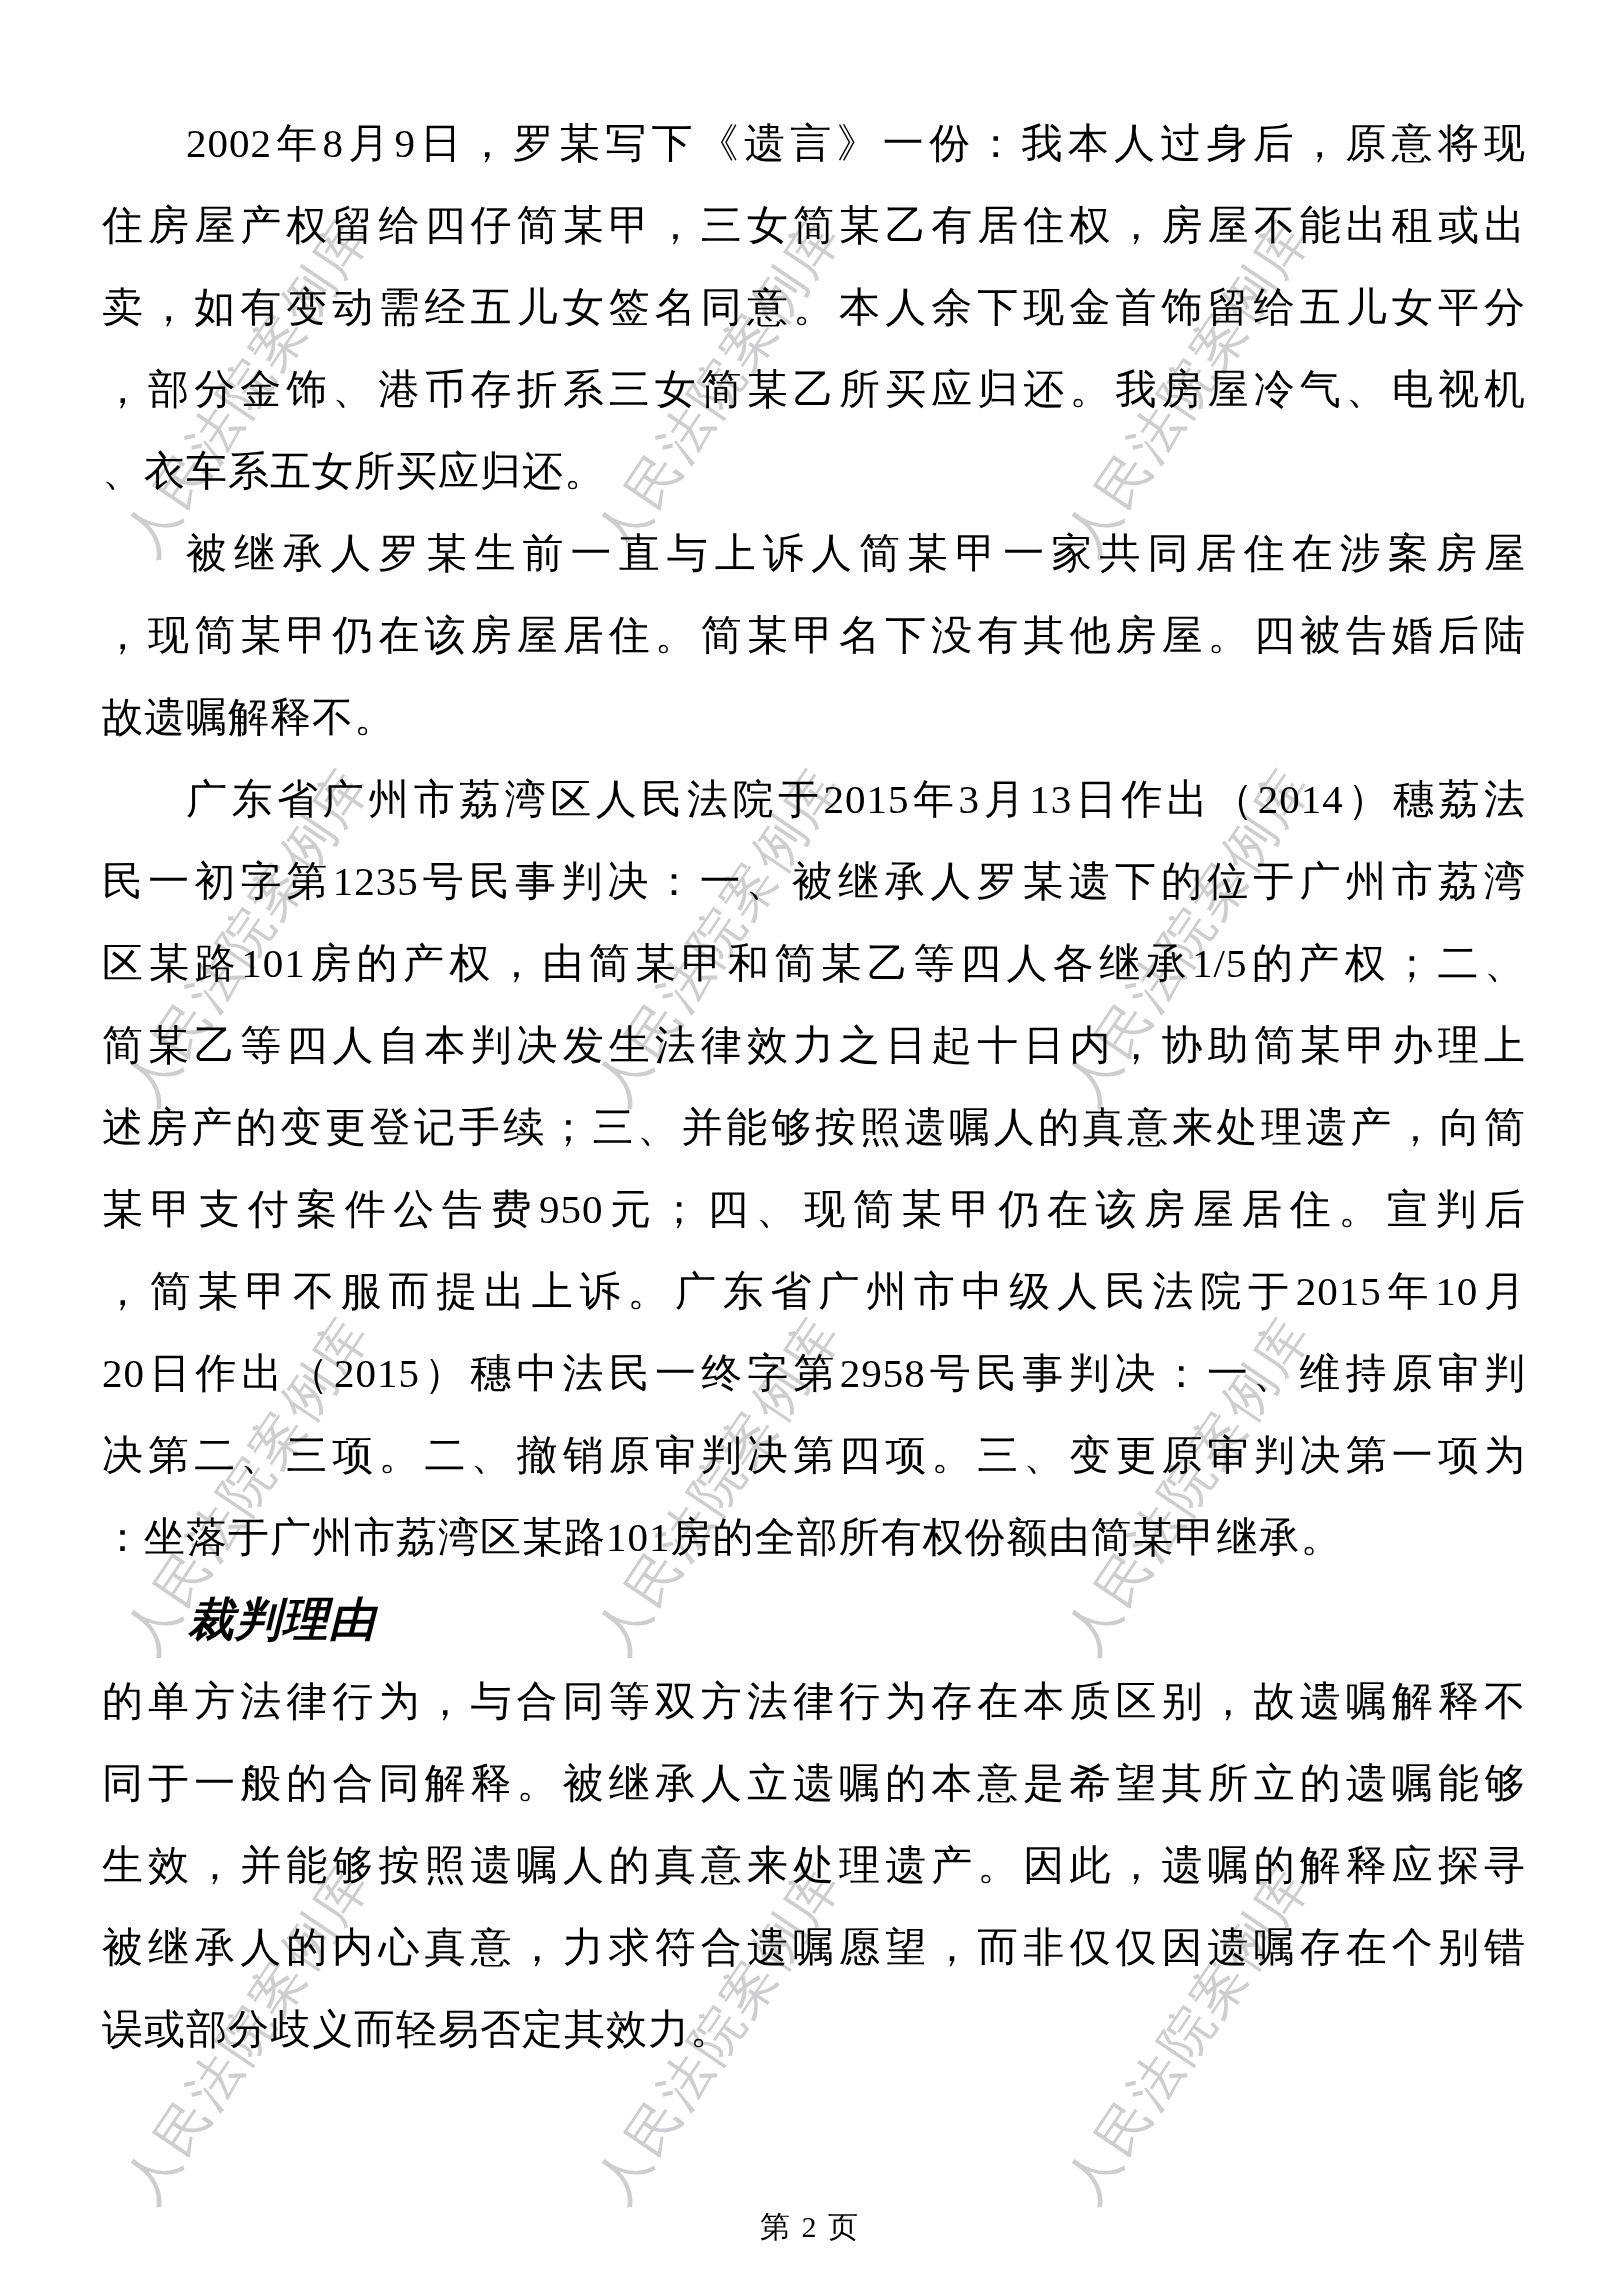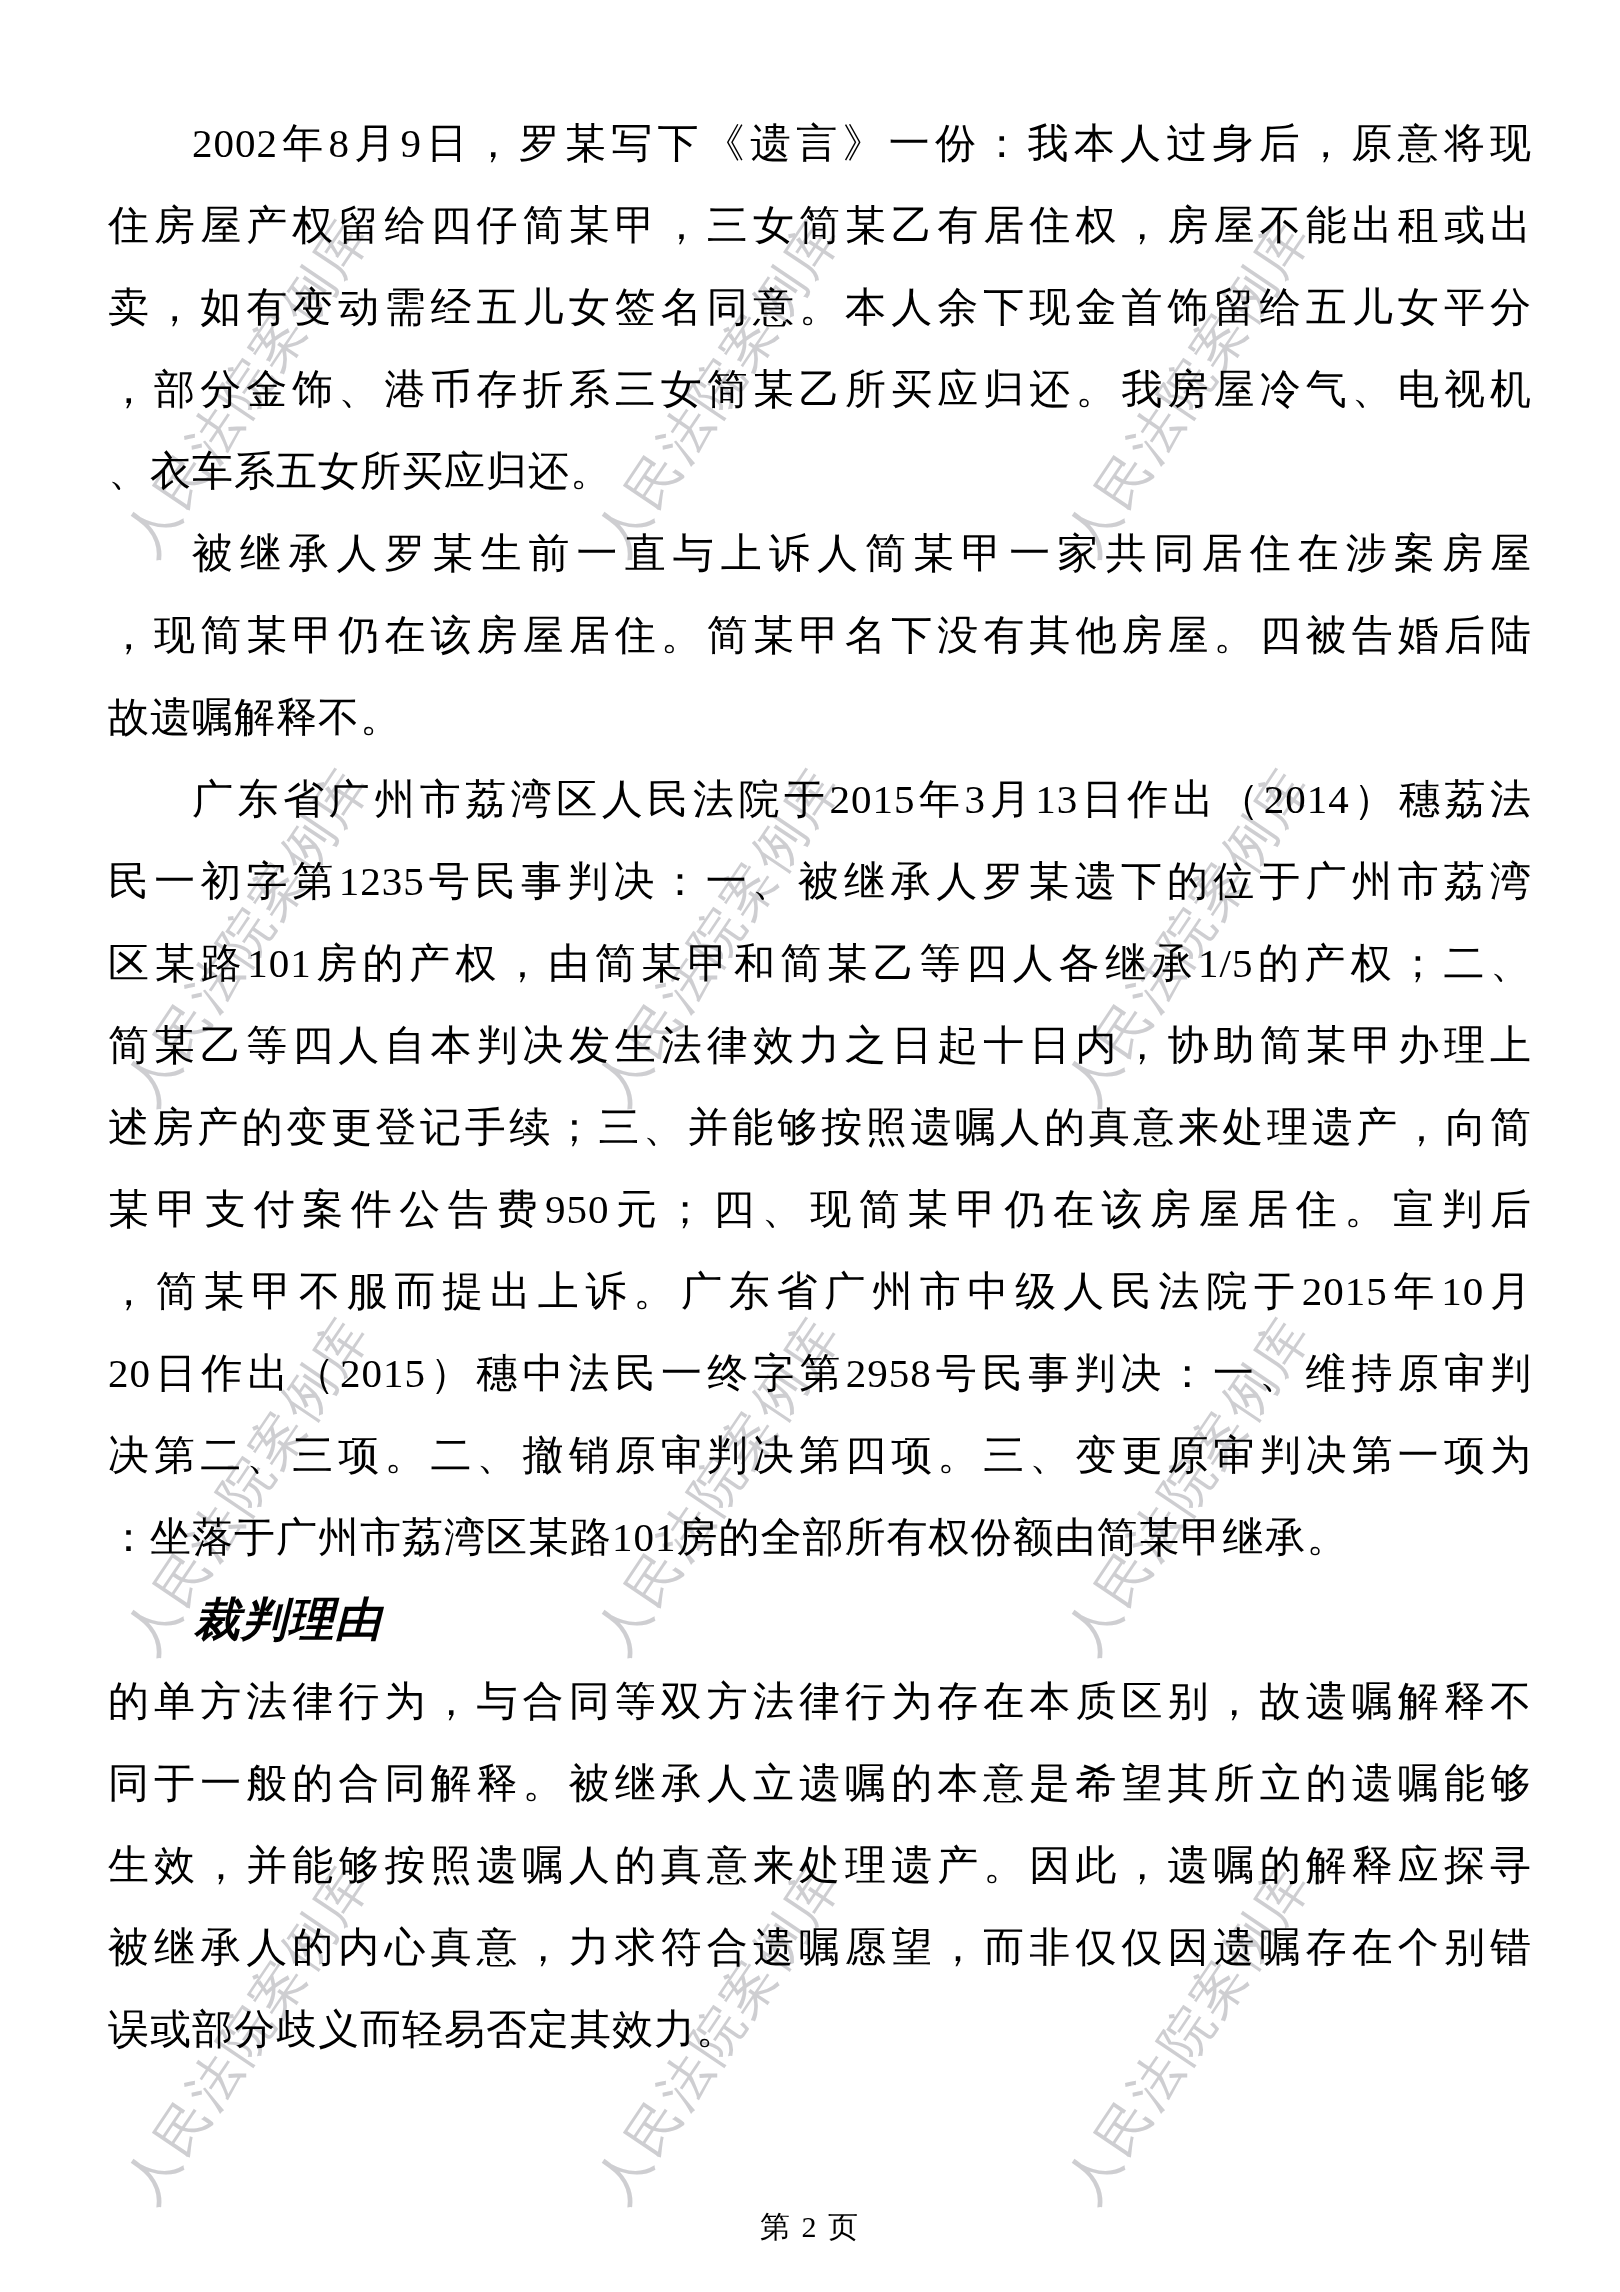--- a/index.html
+++ b/index.html
@@ -23,21 +23,21 @@
     line-height: 53px;
     letter-spacing: 2.9px;
     color: #c6c6ca;
     opacity: 0.85;
     white-space: nowrap;
     transform: rotate(-56deg);
     transform-origin: left center;
   }
   .content {
     position: absolute;
-    left: 108px; top: 102px;
+    left: 102px; top: 102px;
     width: 1424px;
     z-index: 1;
   }
   .line {
     font-size: 41px;
     height: 82px;
     line-height: 82px;
     letter-spacing: 1px;
     white-space: normal;
   }

